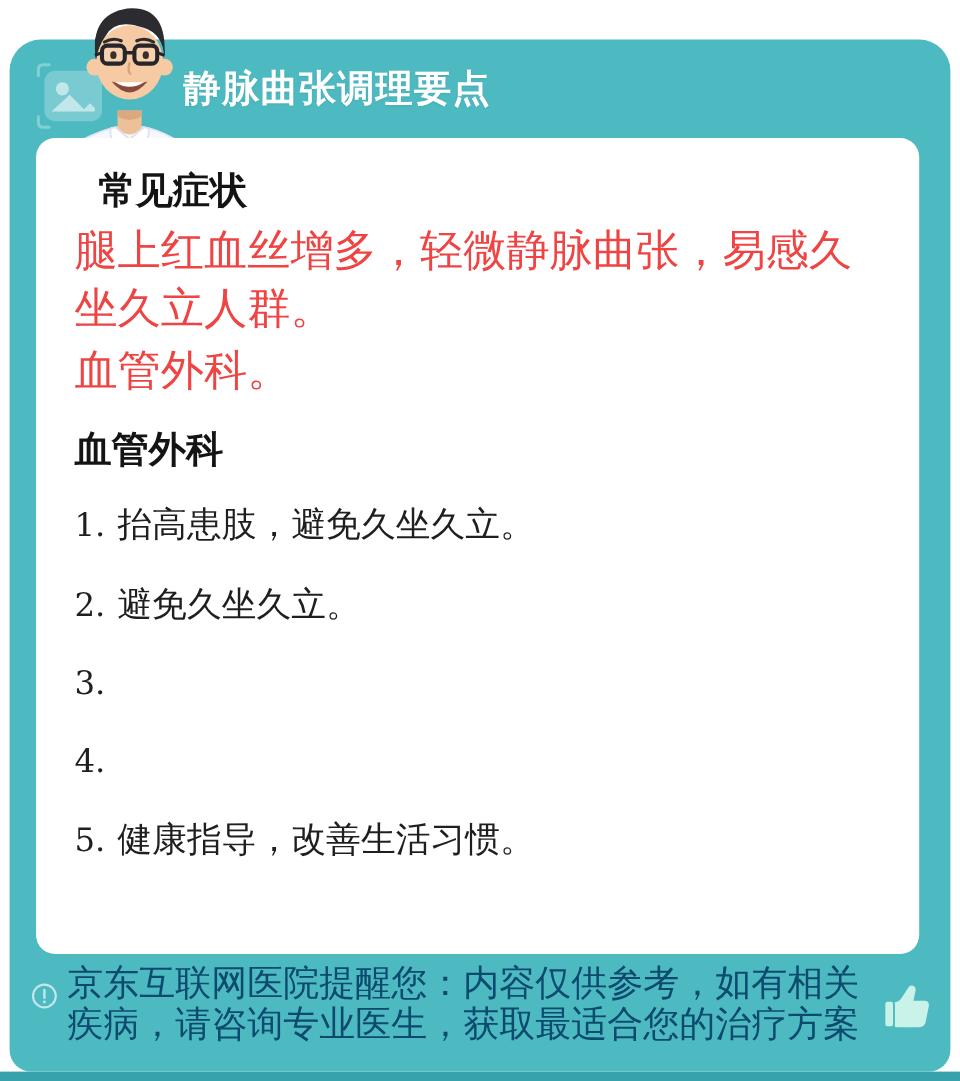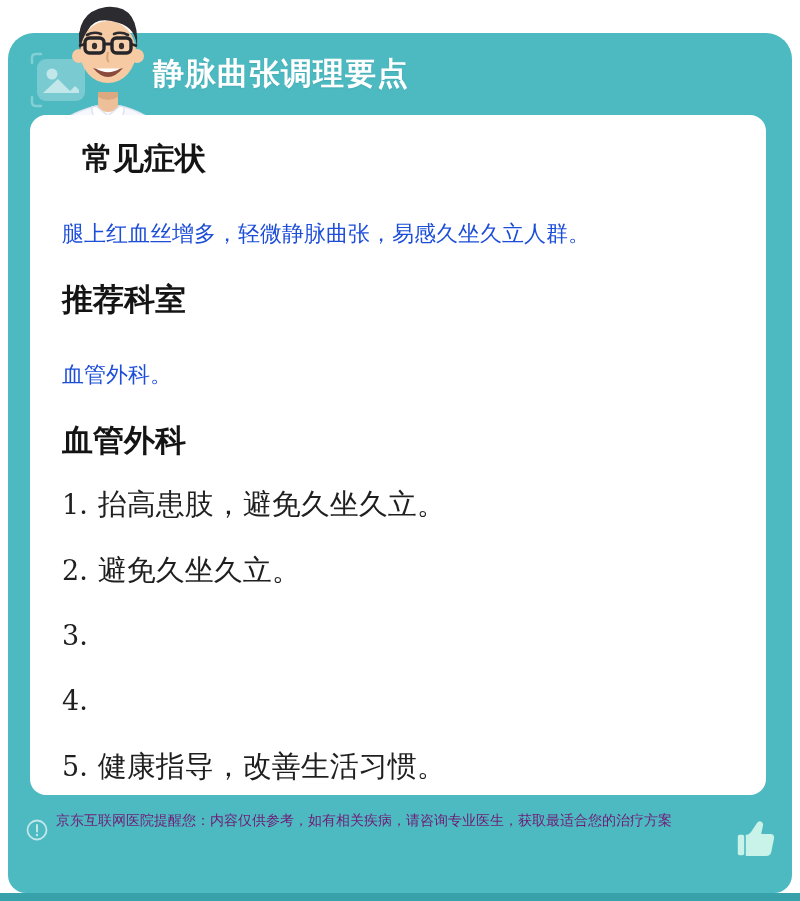--- a/index.html
+++ b/index.html
@@ -56,22 +56,22 @@
     overflow:hidden;
   }
 
   .card h2 {
     font-size:31px; font-weight:700; color:#141414;
     line-height:44px; margin-top:20px;
   }
   .card h2:first-child { margin-top:0;margin-left:20px; }
 
   .card p.body-text {
-    font-size:22px; color:#1d4ed8;
-    line-height:48px; margin-top:29px;
+    font-size:36px; color:#ef4444;
+    line-height:48px; margin-top:4px;
   }
 
   .remedy-list { list-style:none; margin-top:8px; }
   .remedy-list li {
     display:flex; align-items:baseline;
     font-size:29px; color:#1f1f1f;
     line-height:48px; margin-top:17px;
   }
   .remedy-list .num {
     font-family:"DejaVu Serif","Liberation Serif",serif;
@@ -84,22 +84,22 @@
     position:absolute;
     left:18px; right:16px; bottom:12px; height:78px;
     display:flex; align-items:flex-start;
   }
   .info-icon {
     flex:0 0 auto;
     width:22px; height:22px; margin:16px 8px 0 0;
   }
   .disclaimer {
     flex:1 1 auto;
-    color:#701a75;
-    font-size:14px; line-height:34px;
+    color:#0c4a6e;
+    font-size:30px; line-height:34px;
     max-width:678px;
   }
   .thumb-button {
     flex:0 0 auto;
     width:44px; height:48px; margin:12px 0 0 2px;
     cursor:pointer; background:none; border:none; padding:0;
   }
 </style>
 </head>
 <body>
@@ -164,21 +164,20 @@
       </span>
 
       <div class="panel-title">静脉曲张调理要点</div>
     </div>
 
     <div class="card">
 
       <h2>常见症状</h2>
       <p class="body-text">腿上红血丝增多，轻微静脉曲张，易感久坐久立人群。</p>
 
-      <h2>推荐科室</h2>
       <p class="body-text">血管外科。</p>
 
       <h2>血管外科</h2>
       <ol class="remedy-list">
         <li>
           <span class="num">1.</span>
           <span>抬高患肢，避免久坐久立。</span>
         </li>
         <li>
           <span class="num">2.</span>

